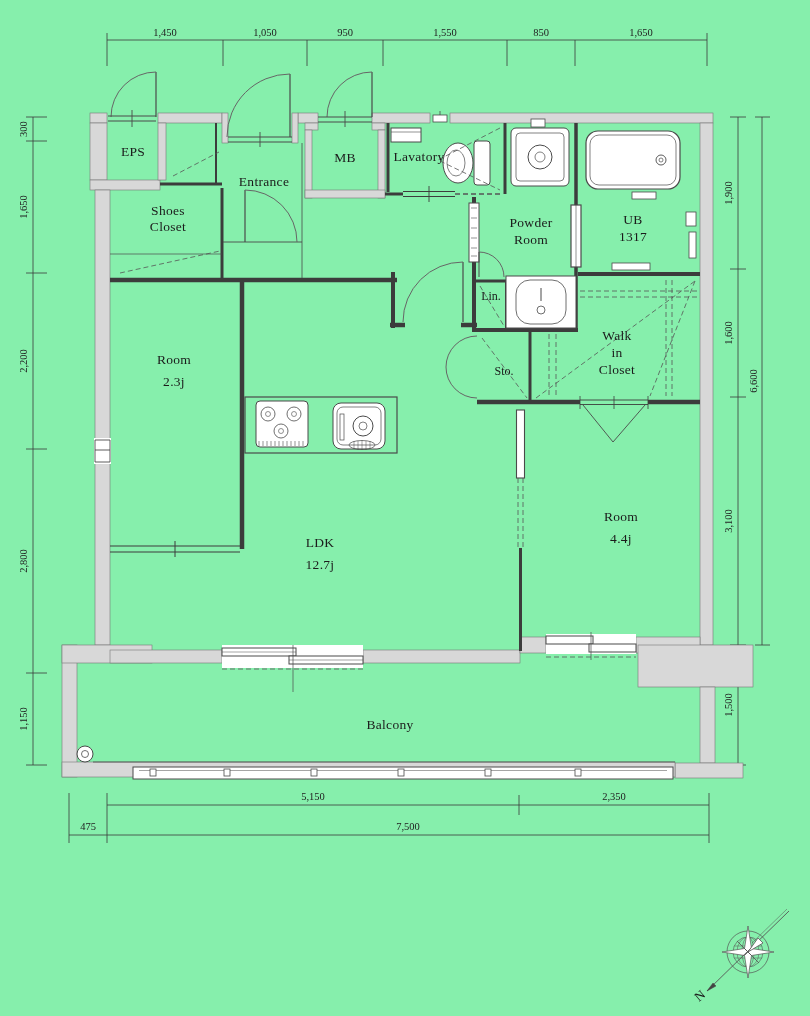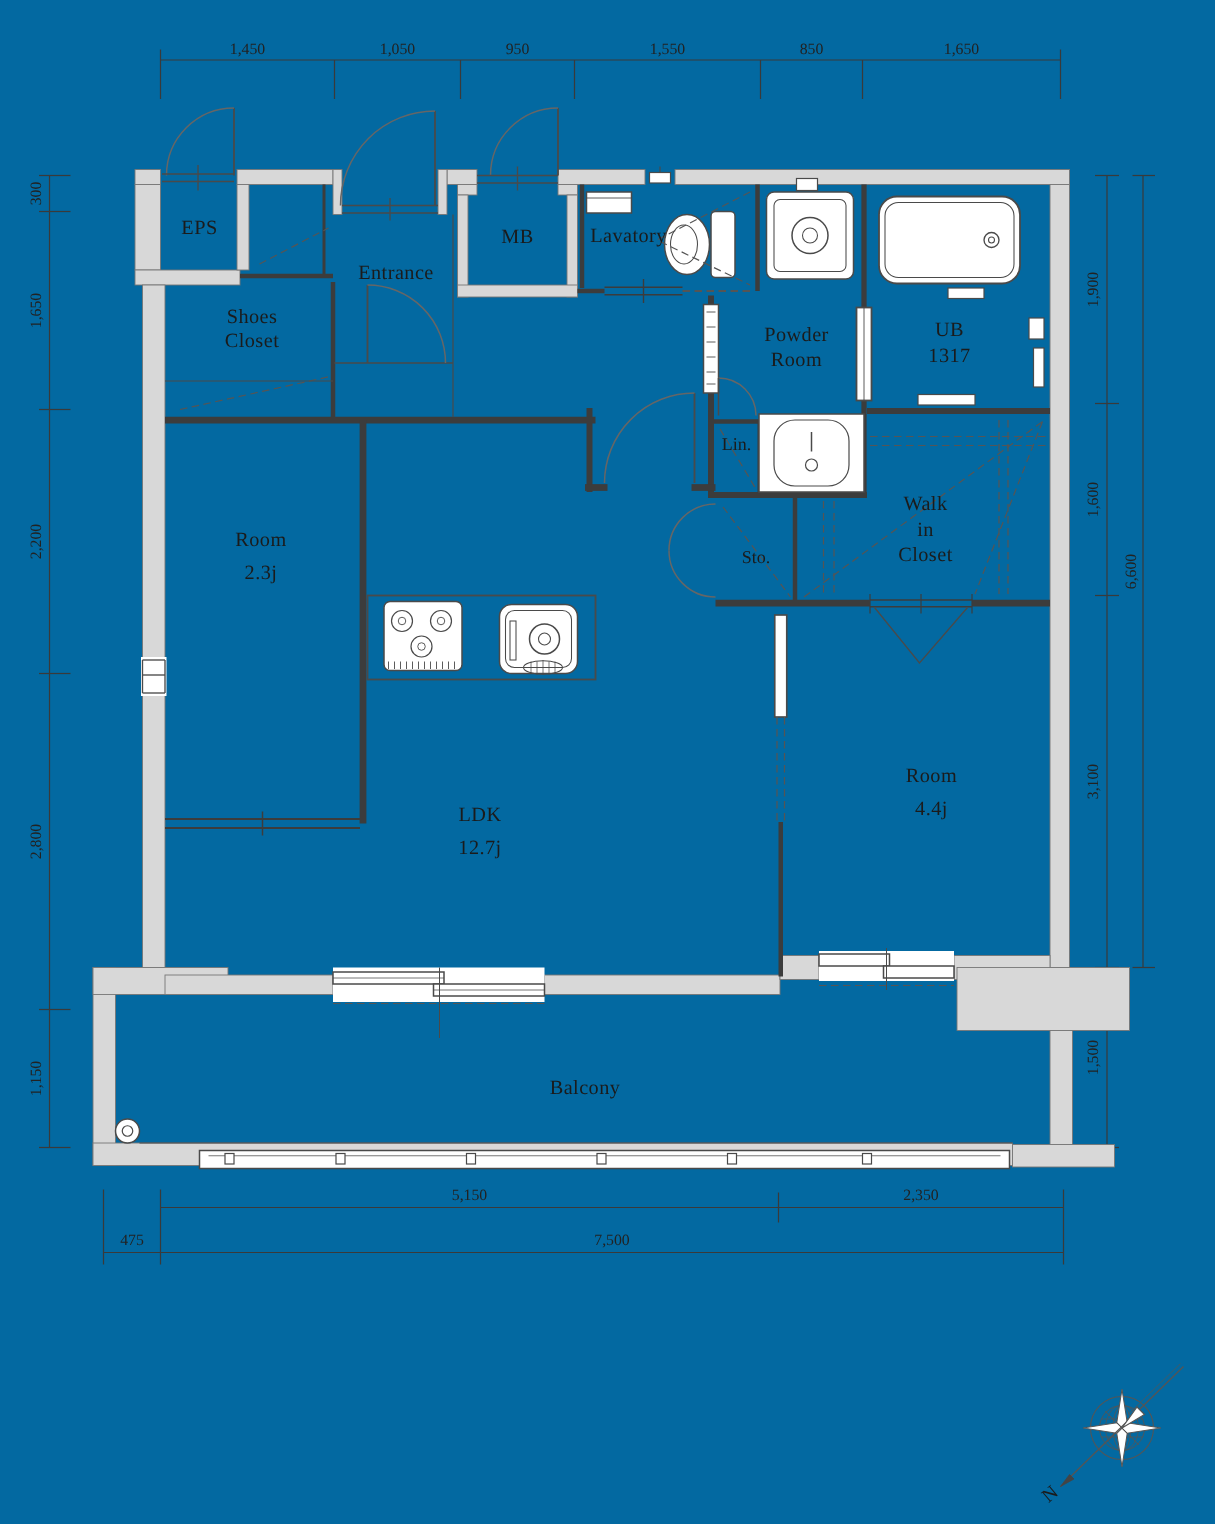--- a/index.html
+++ b/index.html
@@ -1,16 +1,16 @@
 <!DOCTYPE html>
 <html><head>
 <meta charset="utf-8">
 <style>
   html,body{margin:0;padding:0;background:#ffffff;}
-  .page{width:810px;height:1016px;background:#0369a1;position:relative;overflow:hidden;}
+  .page{width:810px;height:1016px;background:#86efac;position:relative;overflow:hidden;}
   svg{display:block;}
   text{font-family:"Liberation Serif","DejaVu Serif",serif;fill:#1b1b1b;}
   .room-label{font-size:13.5px;letter-spacing:.3px;}
   .room-label-sm{font-size:12px;}
   .dim-label{font-size:10.5px;fill:#222;}
   .wall{fill:#d8d8d8;stroke:#777;stroke-width:.6;}
   .thinwall{stroke:#3c3c3c;fill:none;}
   .fix{stroke:#4a4a4a;fill:none;}
   .fixw{stroke:#4a4a4a;fill:#fff;}
   .dash{stroke:#555;fill:none;stroke-dasharray:5,3;}

